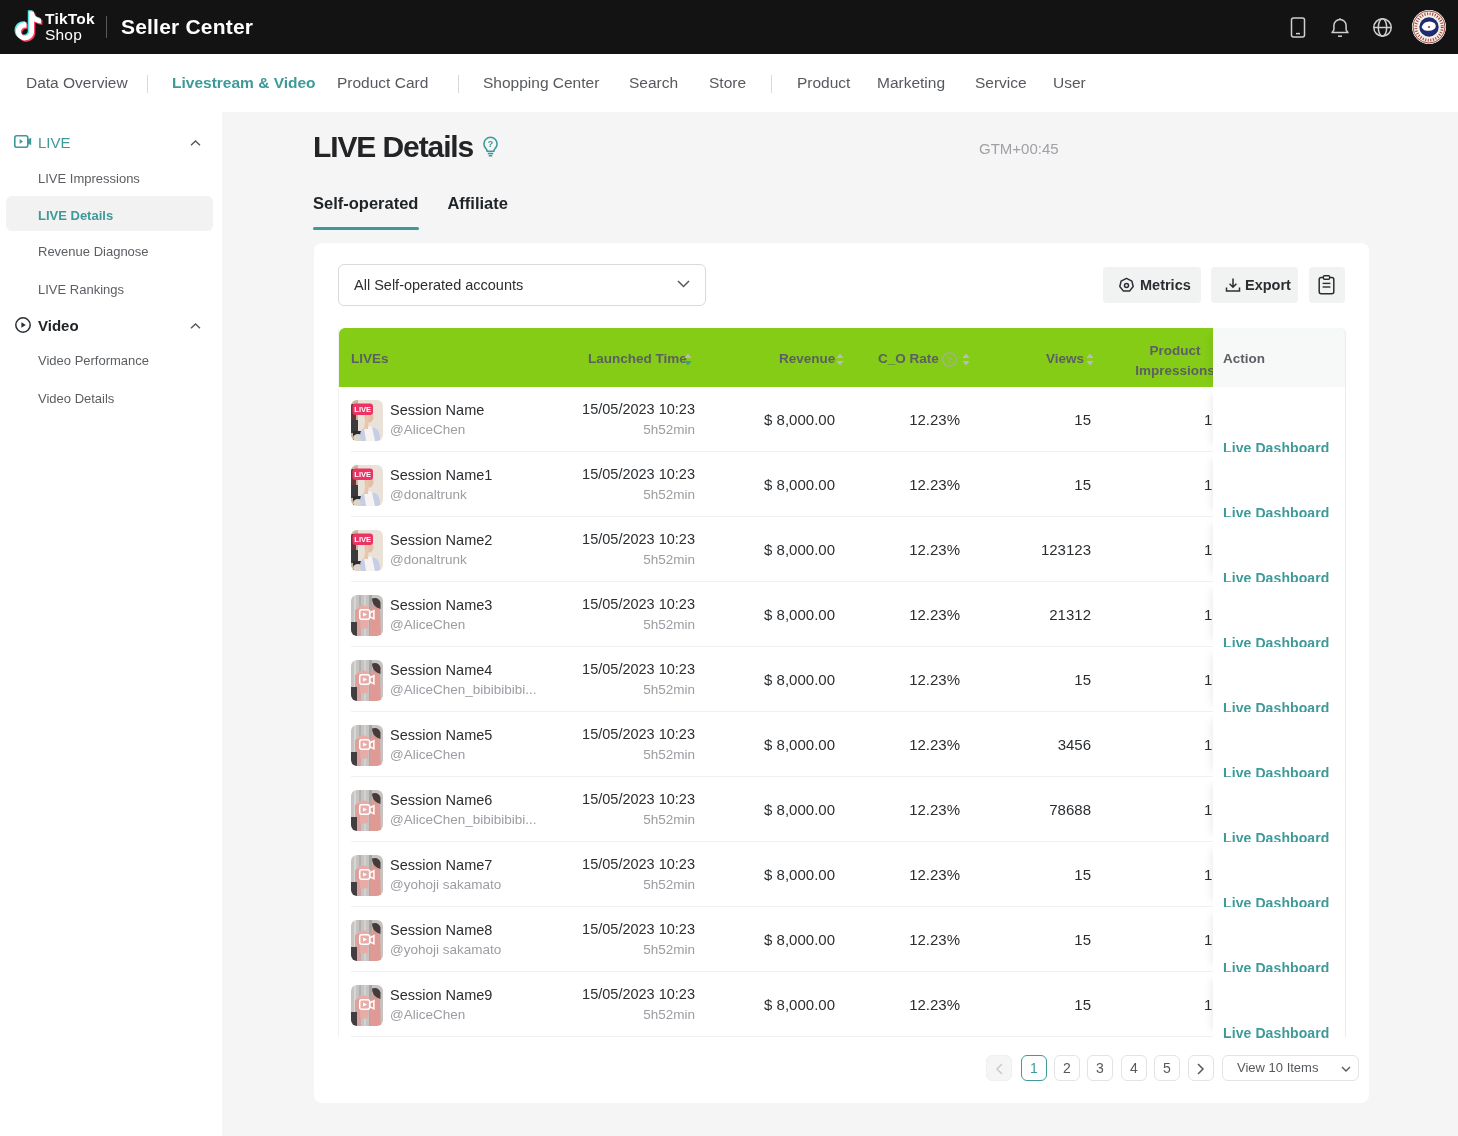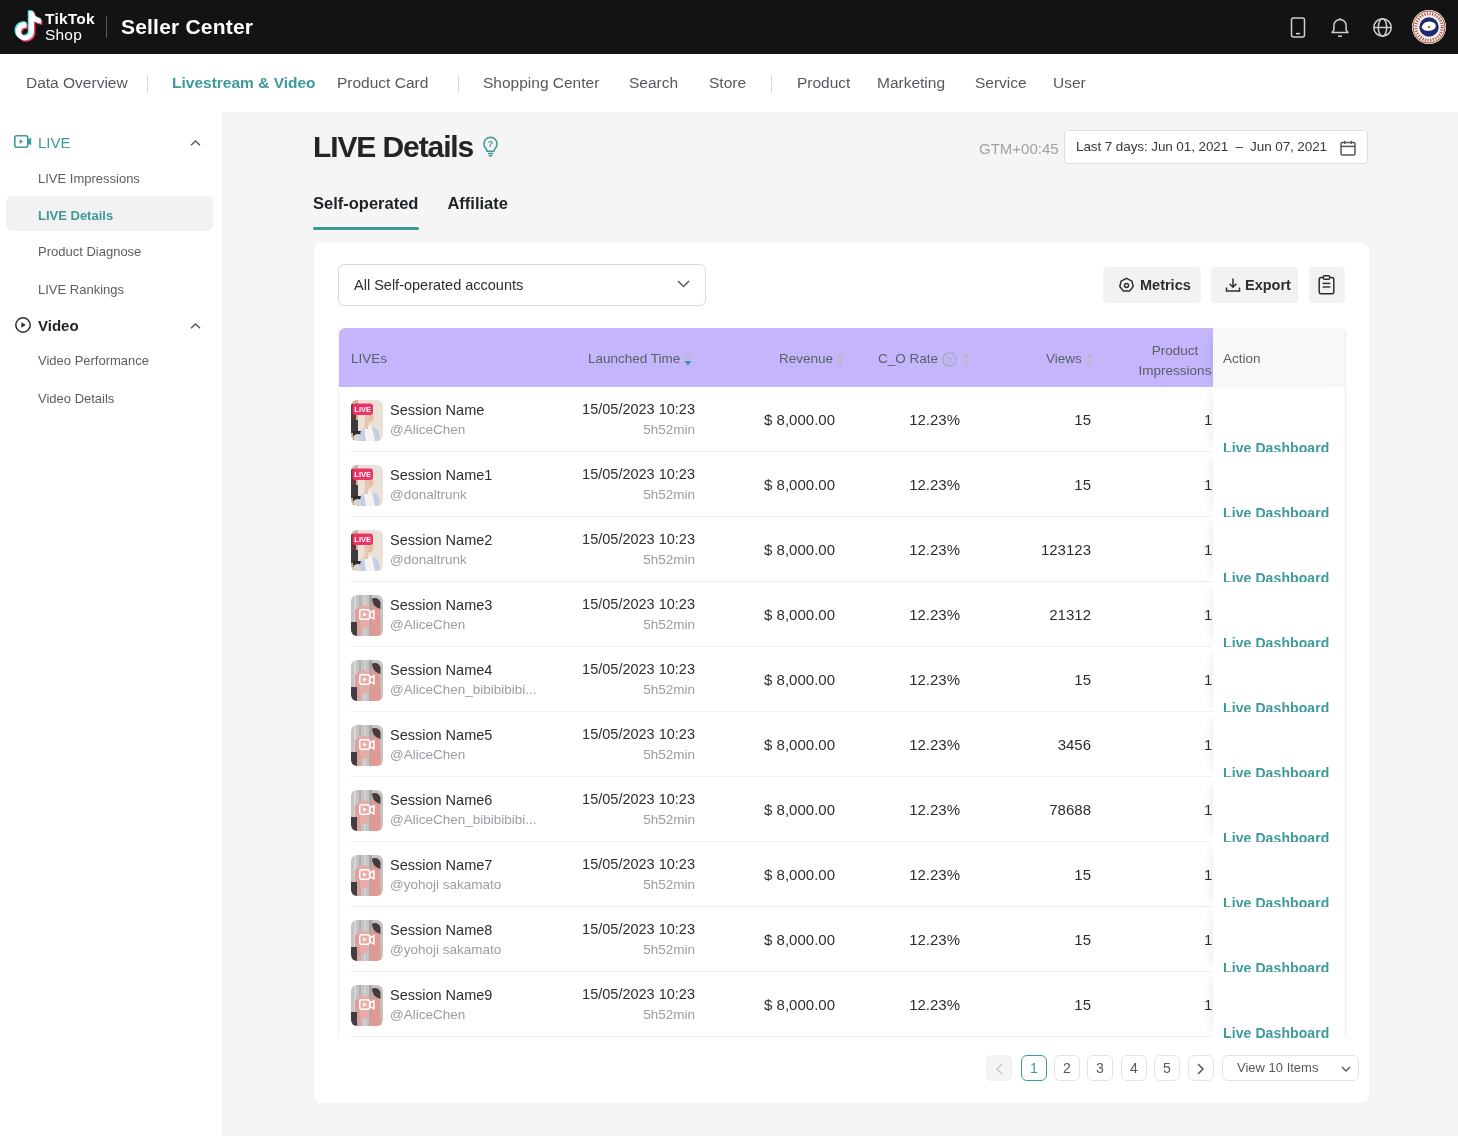--- a/index.html
+++ b/index.html
@@ -37,21 +37,21 @@
   .tabs { position:absolute; left:91px; top:82px; font-size:16.5px; font-weight:700; color:#212427; }
   .tab-underline { position:absolute; left:91px; top:115px; width:106px; height:3px; background:#3d9a99; border-radius:2px; }
 
   
   .card { position:absolute; left:92px; top:131px; width:1055px; height:860px; background:#fff; border-radius:8px; }
   .dropdown { position:absolute; left:24px; top:21px; width:368px; height:42px; border:1px solid #d8dadc; border-radius:6px; font-size:14.5px; color:#2b2e31; line-height:40px; padding-left:15px; }
   .btn { position:absolute; top:24px; height:36px; background:#f1f2f2; border-radius:4px; font-size:15px; font-weight:700; color:#2b2e31; line-height:36px; text-align:center; }
 
   
   .tbl { position:absolute; left:24px; top:85px; width:1007px; border-left:1px solid #f2f2f2; }
-  .thead { position:relative; height:59px; background:#c4b5fd; font-size:13.5px; color:#5c5f63; border-radius:6px 6px 0 0; }
+  .thead { position:relative; height:59px; background:#84cc16; font-size:13.5px; color:#5c5f63; border-radius:6px 6px 0 0;font-weight:bold; }
   .row { position:relative; height:65px; background:#fff; }
   .row::after { content:""; position:absolute; left:12px; right:0; bottom:0; height:1px; background:#f0f0f0; }
   .c { position:absolute; white-space:nowrap; }
   .r { text-align:right; }
   .sess { font-size:14.5px; color:#2b2e31; }
   .handle { font-size:13.5px; color:#9b9da2; }
   .num { font-size:15px; color:#2b2e31; }
   .sub { font-size:13.5px; color:#9b9da2; }
   .avatar { position:absolute; left:12px; top:13px; width:32px; height:41px; border-radius:6px; overflow:hidden; }
 
@@ -125,21 +125,21 @@
           <path d="M5.6 4 l3.4 2.5 -3.4 2.5z" fill="#3d9a99"></path>
           <path d="M13.8 4.4 l3.4 -1.6 v7.4 l-3.4 -1.6z" fill="#3d9a99"></path>
         </svg>
       <span class="txt" style="color:#3d9a99">LIVE</span>
       <svg class="chev-up" style="top:7px" viewBox="0 0 11 6">
           <path d="M1 5.2 L5.5 1 L10 5.2" fill="none" stroke="#55585c" stroke-width="1.4"></path>
         </svg>
     </div>
     <div class="side-item" style="top:59px">LIVE Impressions</div>
     <div class="side-item" style="top:96px;color:#3d9a99;font-weight:700">LIVE Details</div>
-    <div class="side-item" style="top:132px">Product Diagnose</div>
+    <div class="side-item" style="top:132px">Revenue Diagnose</div>
     <div class="side-item" style="top:170px">LIVE Rankings</div>
     <div class="side-head" style="top:204px">
       <svg style="position:absolute;left:15px;top:1px" width="16" height="16" viewBox="0 0 16 16">
           <circle cx="8" cy="8" r="7.2" fill="none" stroke="#2b2e31" stroke-width="1.5"></circle>
           <path d="M6.4 5.2 l4.4 2.8 -4.4 2.8z" fill="#2b2e31"></path>
         </svg>
       <span class="txt" style="color:#212427;font-weight:700">Video</span>
       <svg class="chev-up" style="top:7px" viewBox="0 0 11 6">
           <path d="M1 5.2 L5.5 1 L10 5.2" fill="none" stroke="#55585c" stroke-width="1.4"></path>
         </svg>
@@ -150,28 +150,20 @@
 
   <div class="content">
     <div class="page-title">LIVE Details</div>
     <svg style="position:absolute;left:258px;top:23px" width="21" height="22" viewBox="0 0 20 21">
       <path d="M10 2.2 a6.3 6.3 0 0 1 6.3 6.3 c0 2.3-1.2 3.6-2.2 4.8-.6.7-.9 1.5-.9 2.2 h-6.4 c0-.7-.3-1.5-.9-2.2-1-1.2-2.2-2.5-2.2-4.8 A6.3 6.3 0 0 1 10 2.2z" fill="none" stroke="#3d9a99" stroke-width="1.5"></path>
       <line x1="7.4" y1="17.7" x2="12.6" y2="17.7" stroke="#3d9a99" stroke-width="1.5"></line>
       <line x1="8.3" y1="19.8" x2="11.7" y2="19.8" stroke="#3d9a99" stroke-width="1.5"></line>
       <text x="10" y="11.6" font-size="9" fill="#3d9a99" text-anchor="middle" font-weight="bold">?</text>
     </svg>
     <div class="gtm">GTM+00:45</div>
-    <div class="datebox">Last 7 days: Jun 01, 2021&nbsp; –&nbsp; Jun 07, 2021
-      <svg style="position:absolute;right:11px;top:9px" width="16" height="16" viewBox="0 0 16 16">
-          <rect x="1" y="2.5" width="14" height="12.5" rx="1.5" fill="none" stroke="#55585c" stroke-width="1.5"></rect>
-          <line x1="1" y1="6.4" x2="15" y2="6.4" stroke="#55585c" stroke-width="1.5"></line>
-          <line x1="4.7" y1="0.8" x2="4.7" y2="4" stroke="#55585c" stroke-width="1.5"></line>
-          <line x1="11.3" y1="0.8" x2="11.3" y2="4" stroke="#55585c" stroke-width="1.5"></line>
-        </svg>
-    </div>
     <div class="tabs"><span>Self-operated</span><span style="margin-left:29px">Affiliate</span></div>
     <div class="tab-underline"></div>
 
     <div class="card">
       <div class="dropdown">All Self-operated accounts
         <svg style="position:absolute;right:15px;top:15px" width="13" height="8" viewBox="0 0 13 8">
             <path d="M1 1 l5.5 5.5 L12 1" fill="none" stroke="#55585c" stroke-width="1.5"></path>
           </svg>
       </div>
       <div class="btn" style="left:789px;width:98px;padding-left:37px;text-align:left;font-size:14.5px">Metrics

